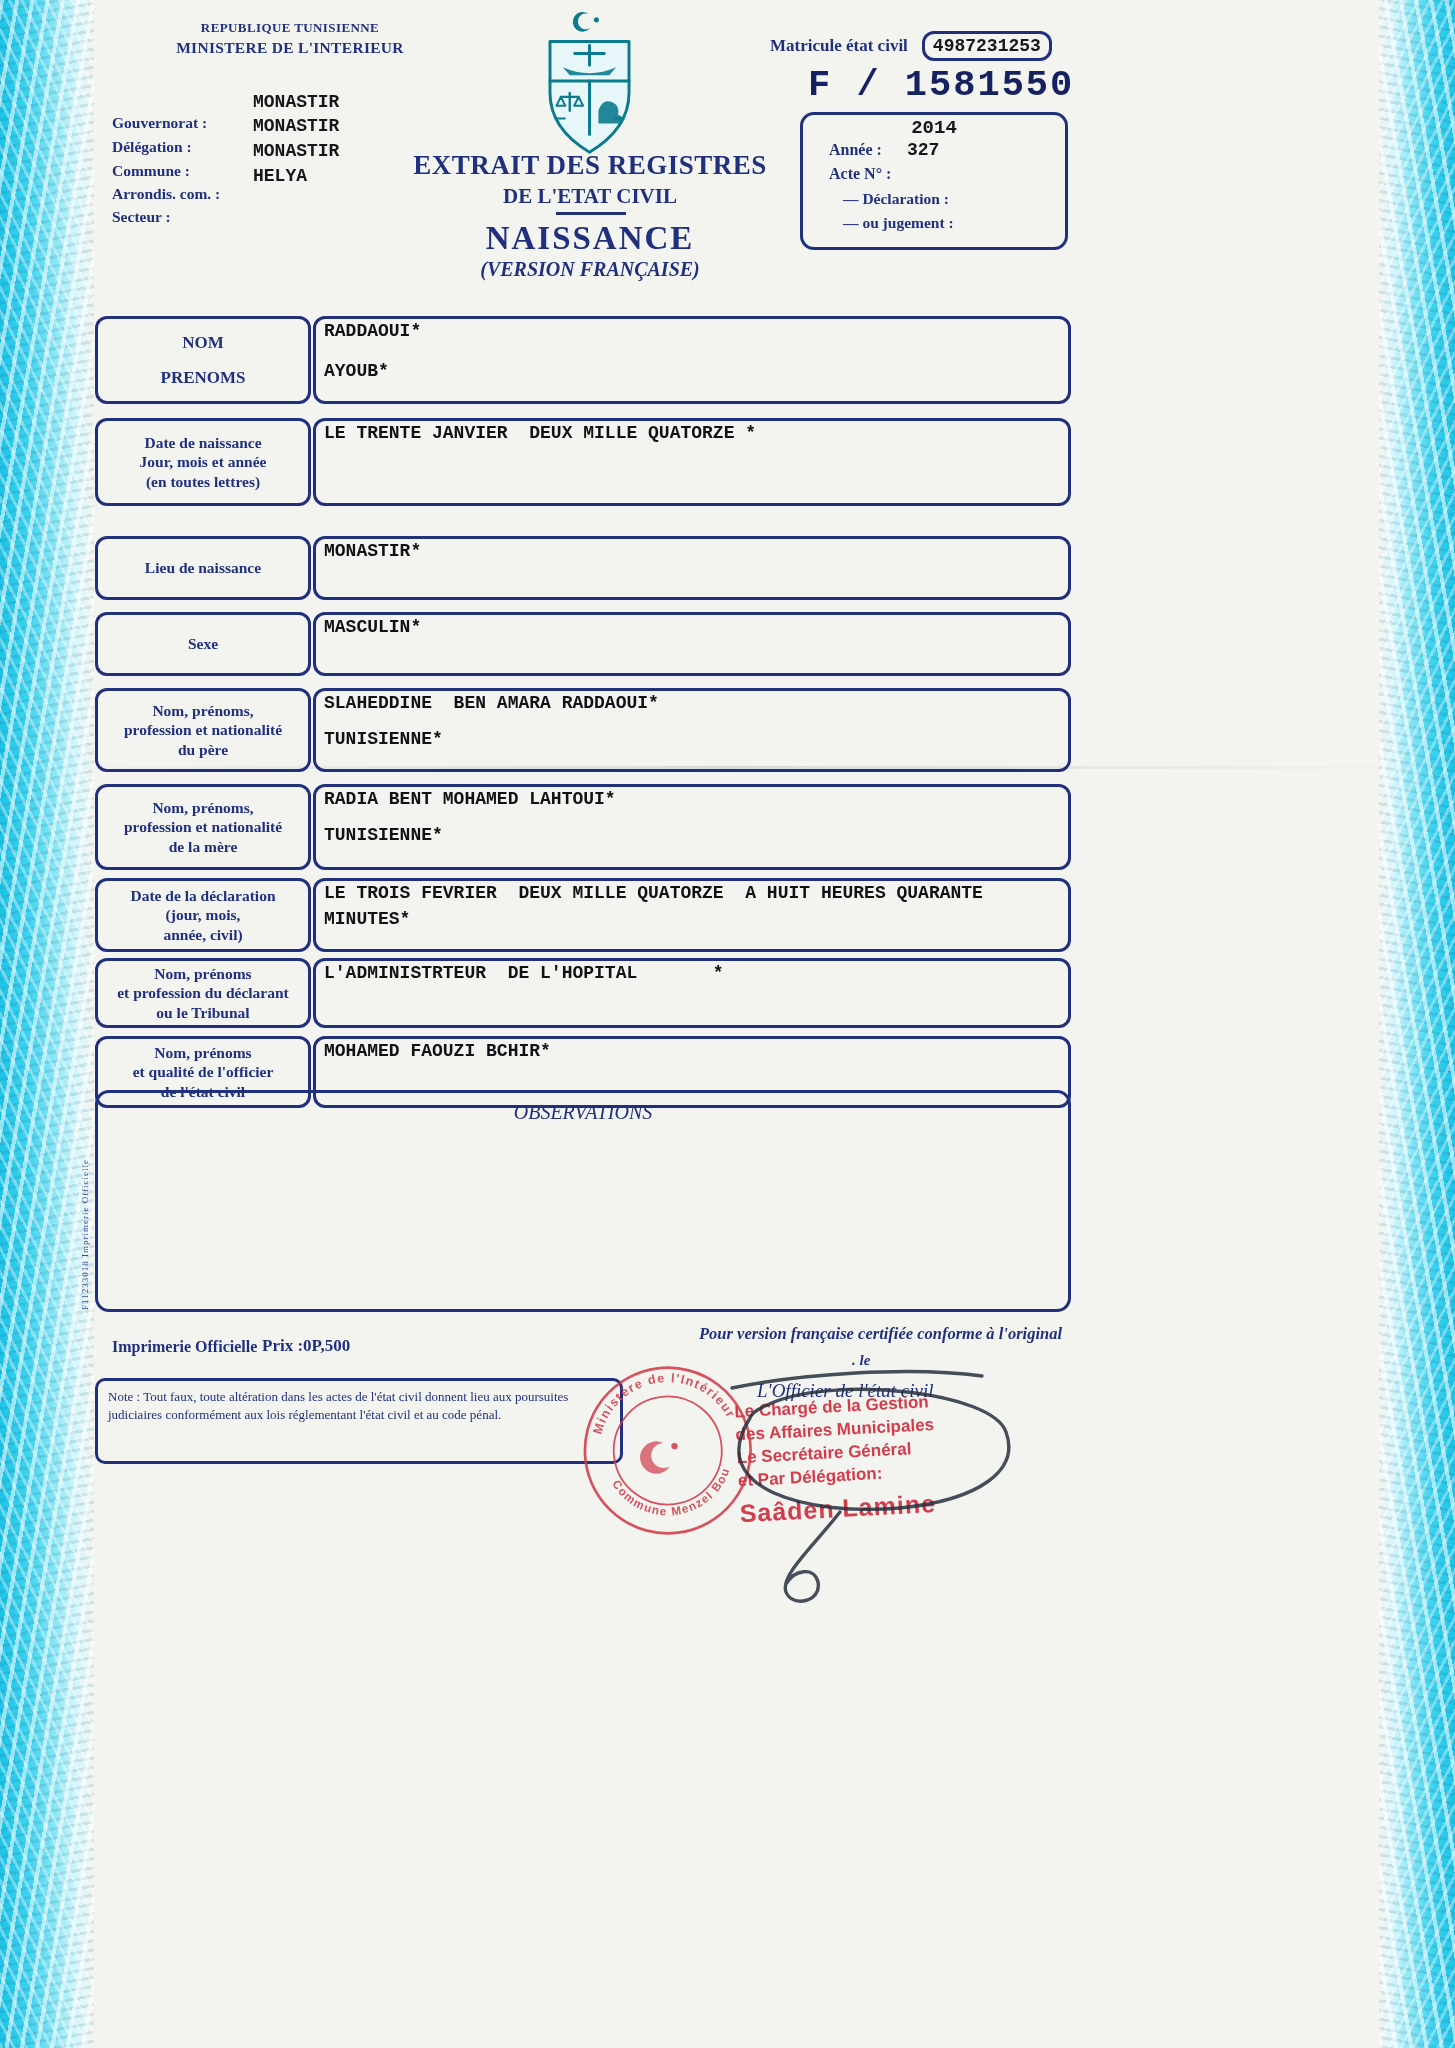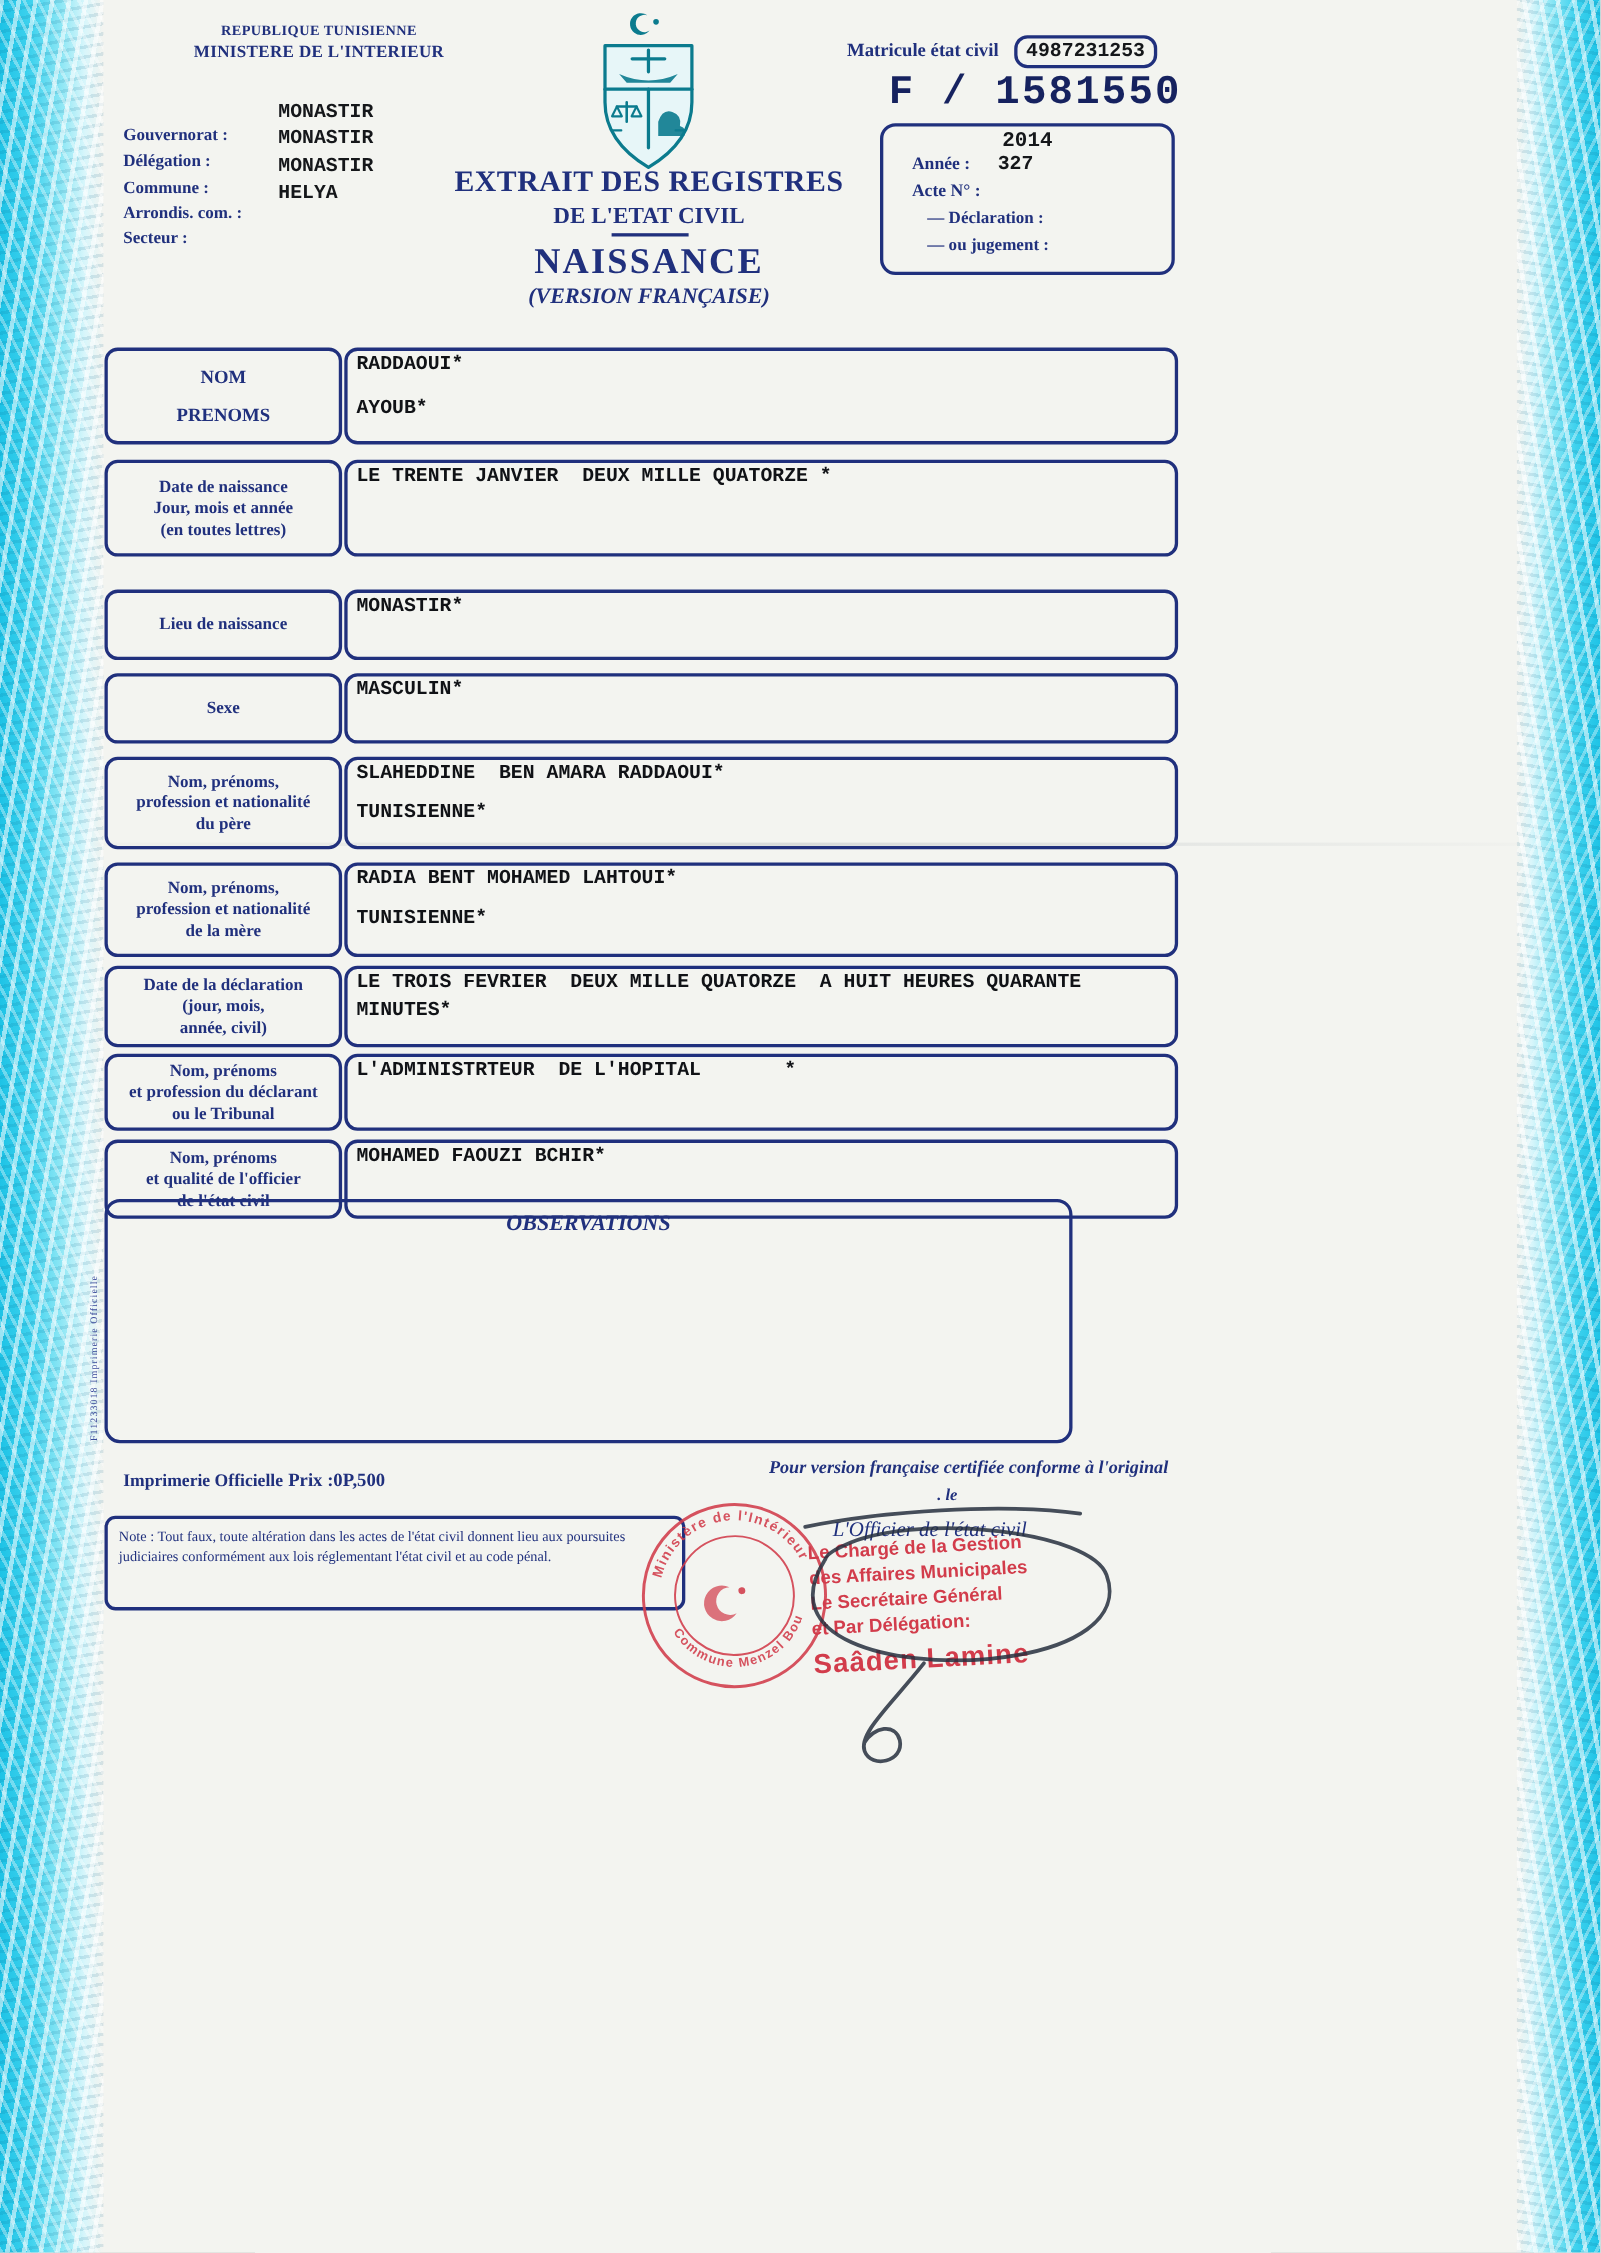--- a/index.html
+++ b/index.html
@@ -58,22 +58,22 @@
   .r1{height:88px;margin-bottom:14px;} .r1 .lbl{font-size:17px;gap:14px;}
   .r1 .val .typed + .typed{margin-top:20px;}
   .r2{height:88px;margin-bottom:30px;}
   .r3{height:64px;margin-bottom:12px;}
   .r4{height:64px;margin-bottom:12px;}
   .r5{height:84px;margin-bottom:12px;}
   .r6{height:86px;margin-bottom:8px;}
   .r7{height:74px;margin-bottom:6px;} .r7 .val .typed + .typed{margin-top:6px;}
   .r8{height:70px;margin-bottom:8px;}
   .r9{height:72px;}
-  .obs{position:absolute;left:95px;top:1090px;width:880px;height:222px;border:3px solid #20307d;border-radius:14px;z-index:2;
-       text-align:center;font-size:20px;font-weight:700;font-style:italic;padding-top:8px;box-sizing:border-box;}
+  .obs{position:absolute;left:95px;top:1090px;width:976px;height:222px;border:3px solid #20307d;border-radius:14px;z-index:2;
+       text-align:center;font-size:20px;font-weight:400;font-style:italic;padding-top:8px;box-sizing:border-box;}
   
   .imprimerie{position:absolute;left:112px;top:1338px;font-size:16px;font-weight:800;z-index:2;}
   .prix{position:absolute;left:262px;top:1336px;font-size:17px;font-weight:800;z-index:2;}
   .certif{position:absolute;left:688px;top:1324px;width:374px;text-align:right;font-size:16.5px;font-weight:800;font-style:italic;z-index:2;}
   .leline{position:absolute;left:852px;top:1352px;font-size:15px;font-weight:800;font-style:italic;z-index:2;}
   .officier{position:absolute;left:757px;top:1380px;font-size:19px;font-weight:400;font-style:italic;z-index:3;}
   .note-box{position:absolute;left:95px;top:1378px;width:528px;height:86px;border:3px solid #20307d;border-radius:10px;z-index:2;
             font-size:13px;line-height:1.35;padding:7px 10px;box-sizing:border-box;}
   .side-code{position:absolute;left:80px;top:1310px;transform:rotate(-90deg);transform-origin:left top;
              font-size:9px;letter-spacing:1px;color:#3a4a9a;z-index:2;white-space:nowrap;}

